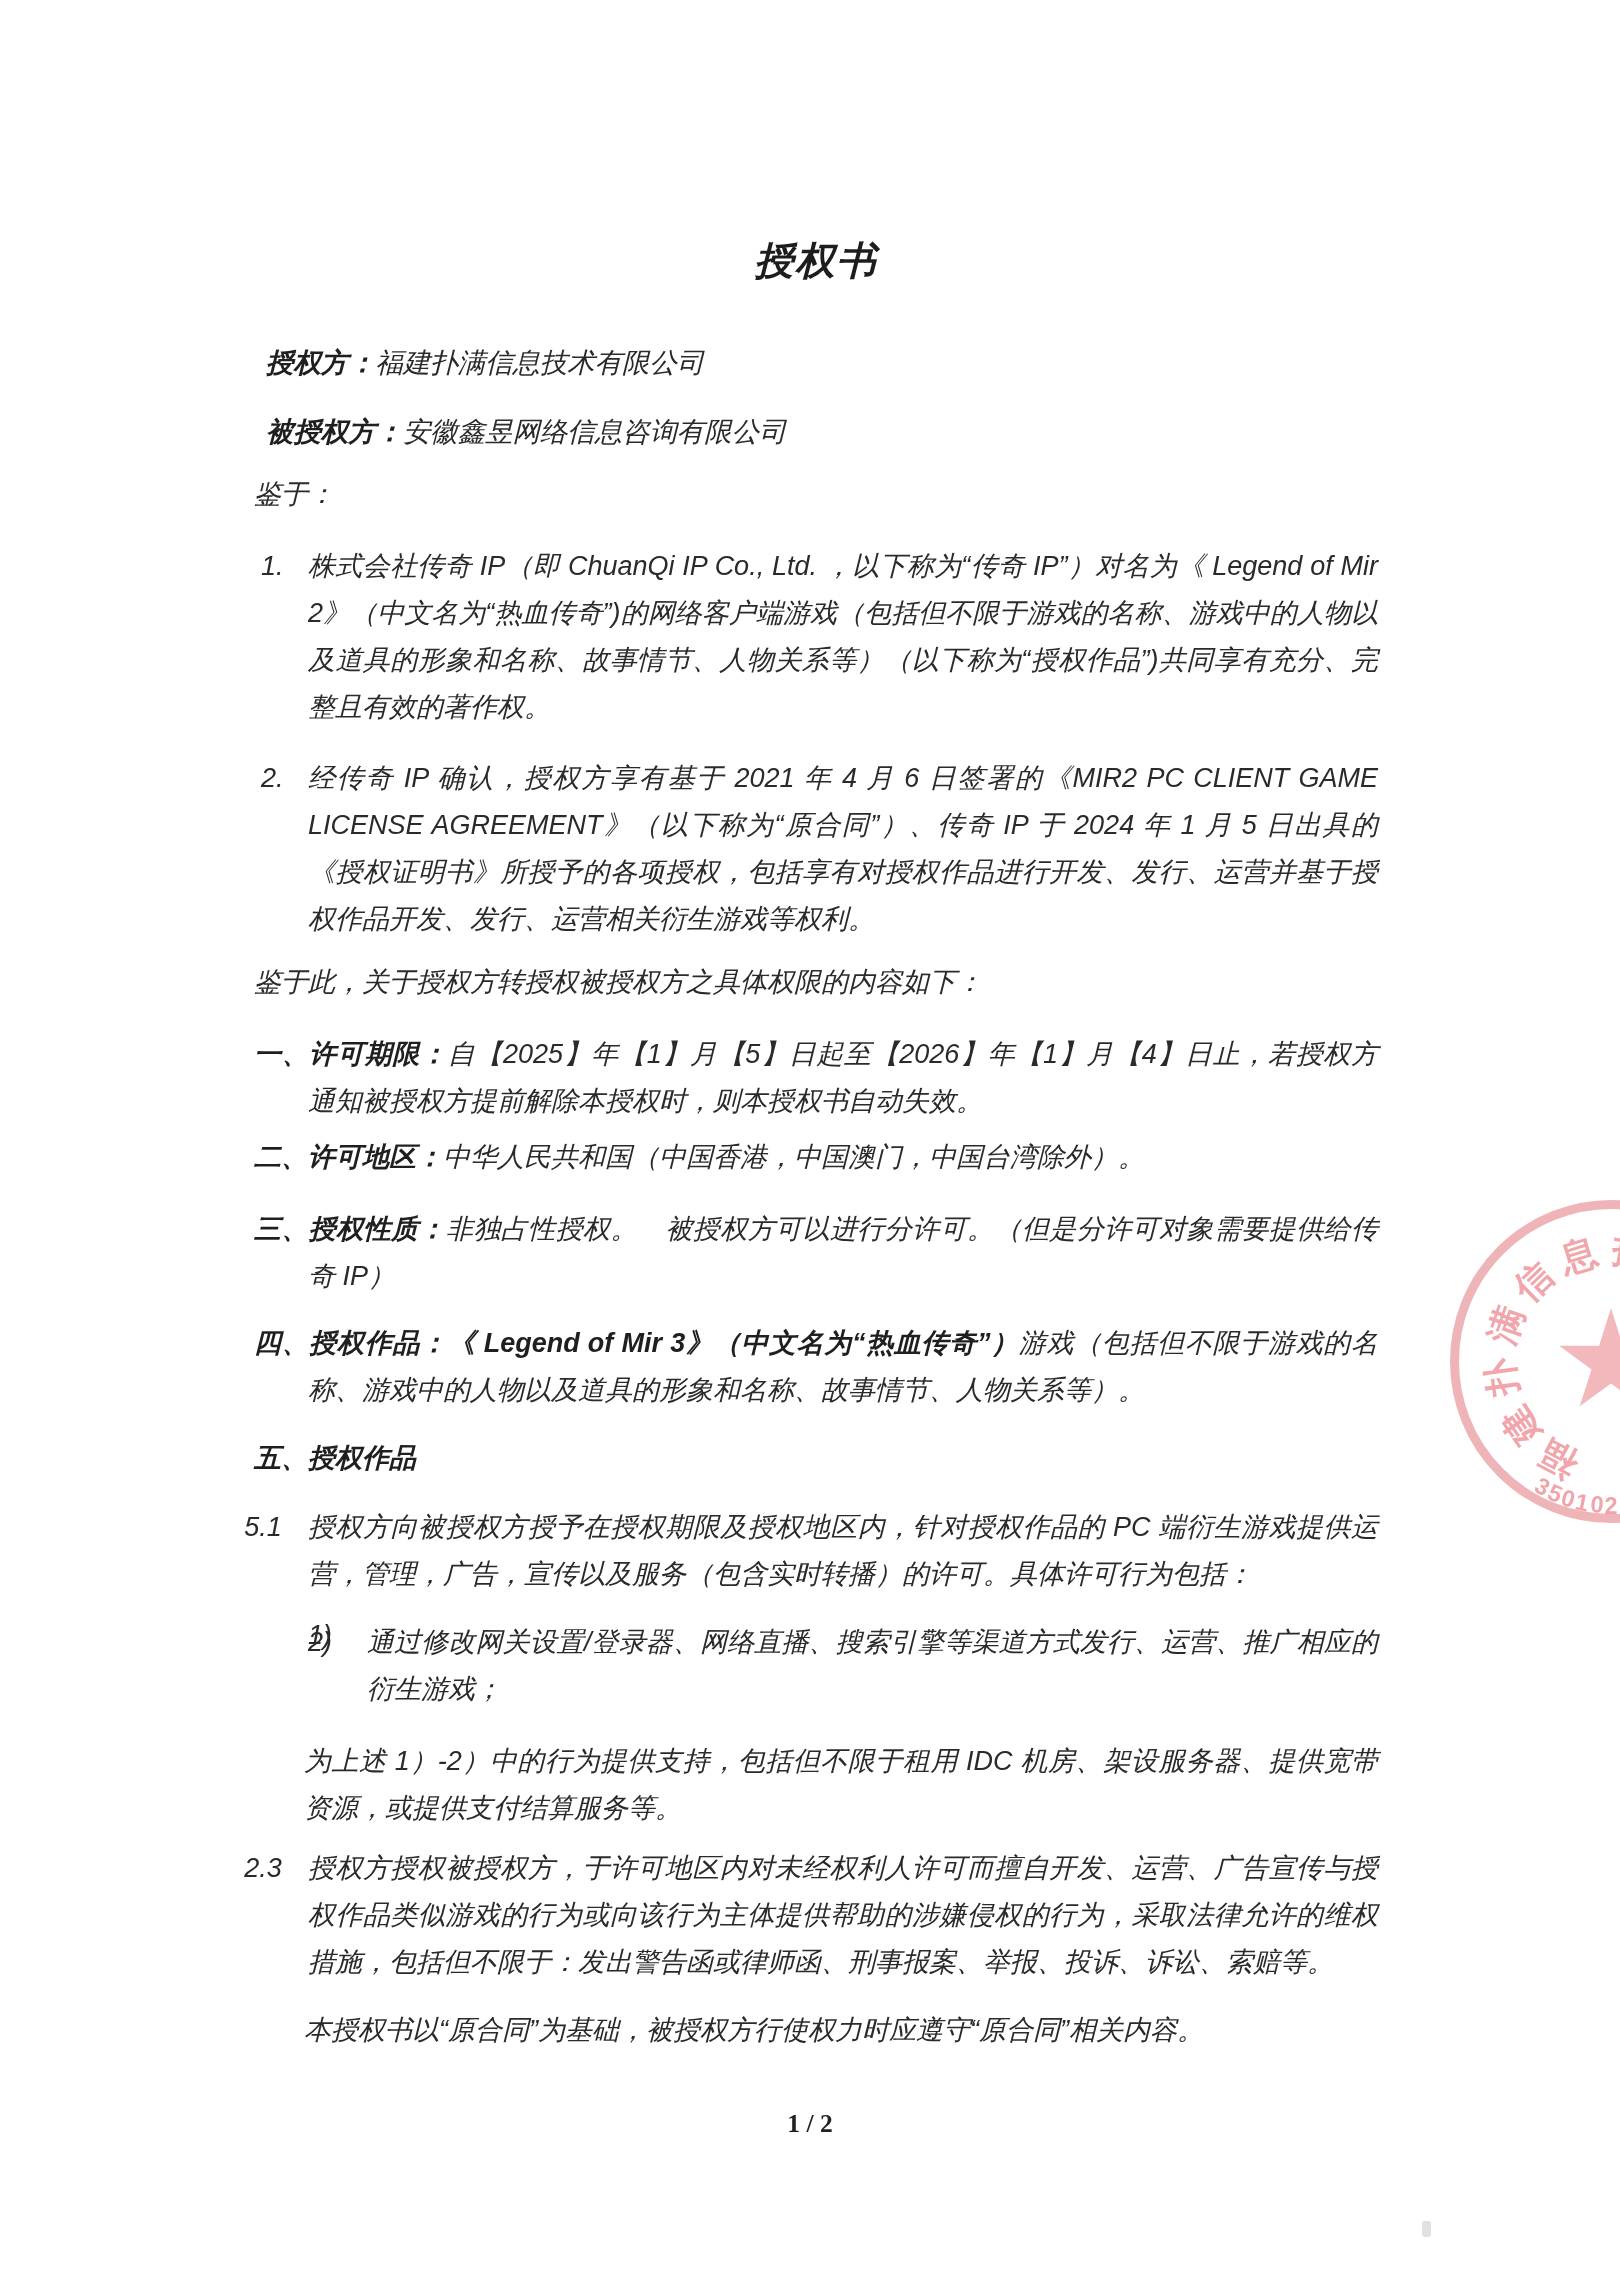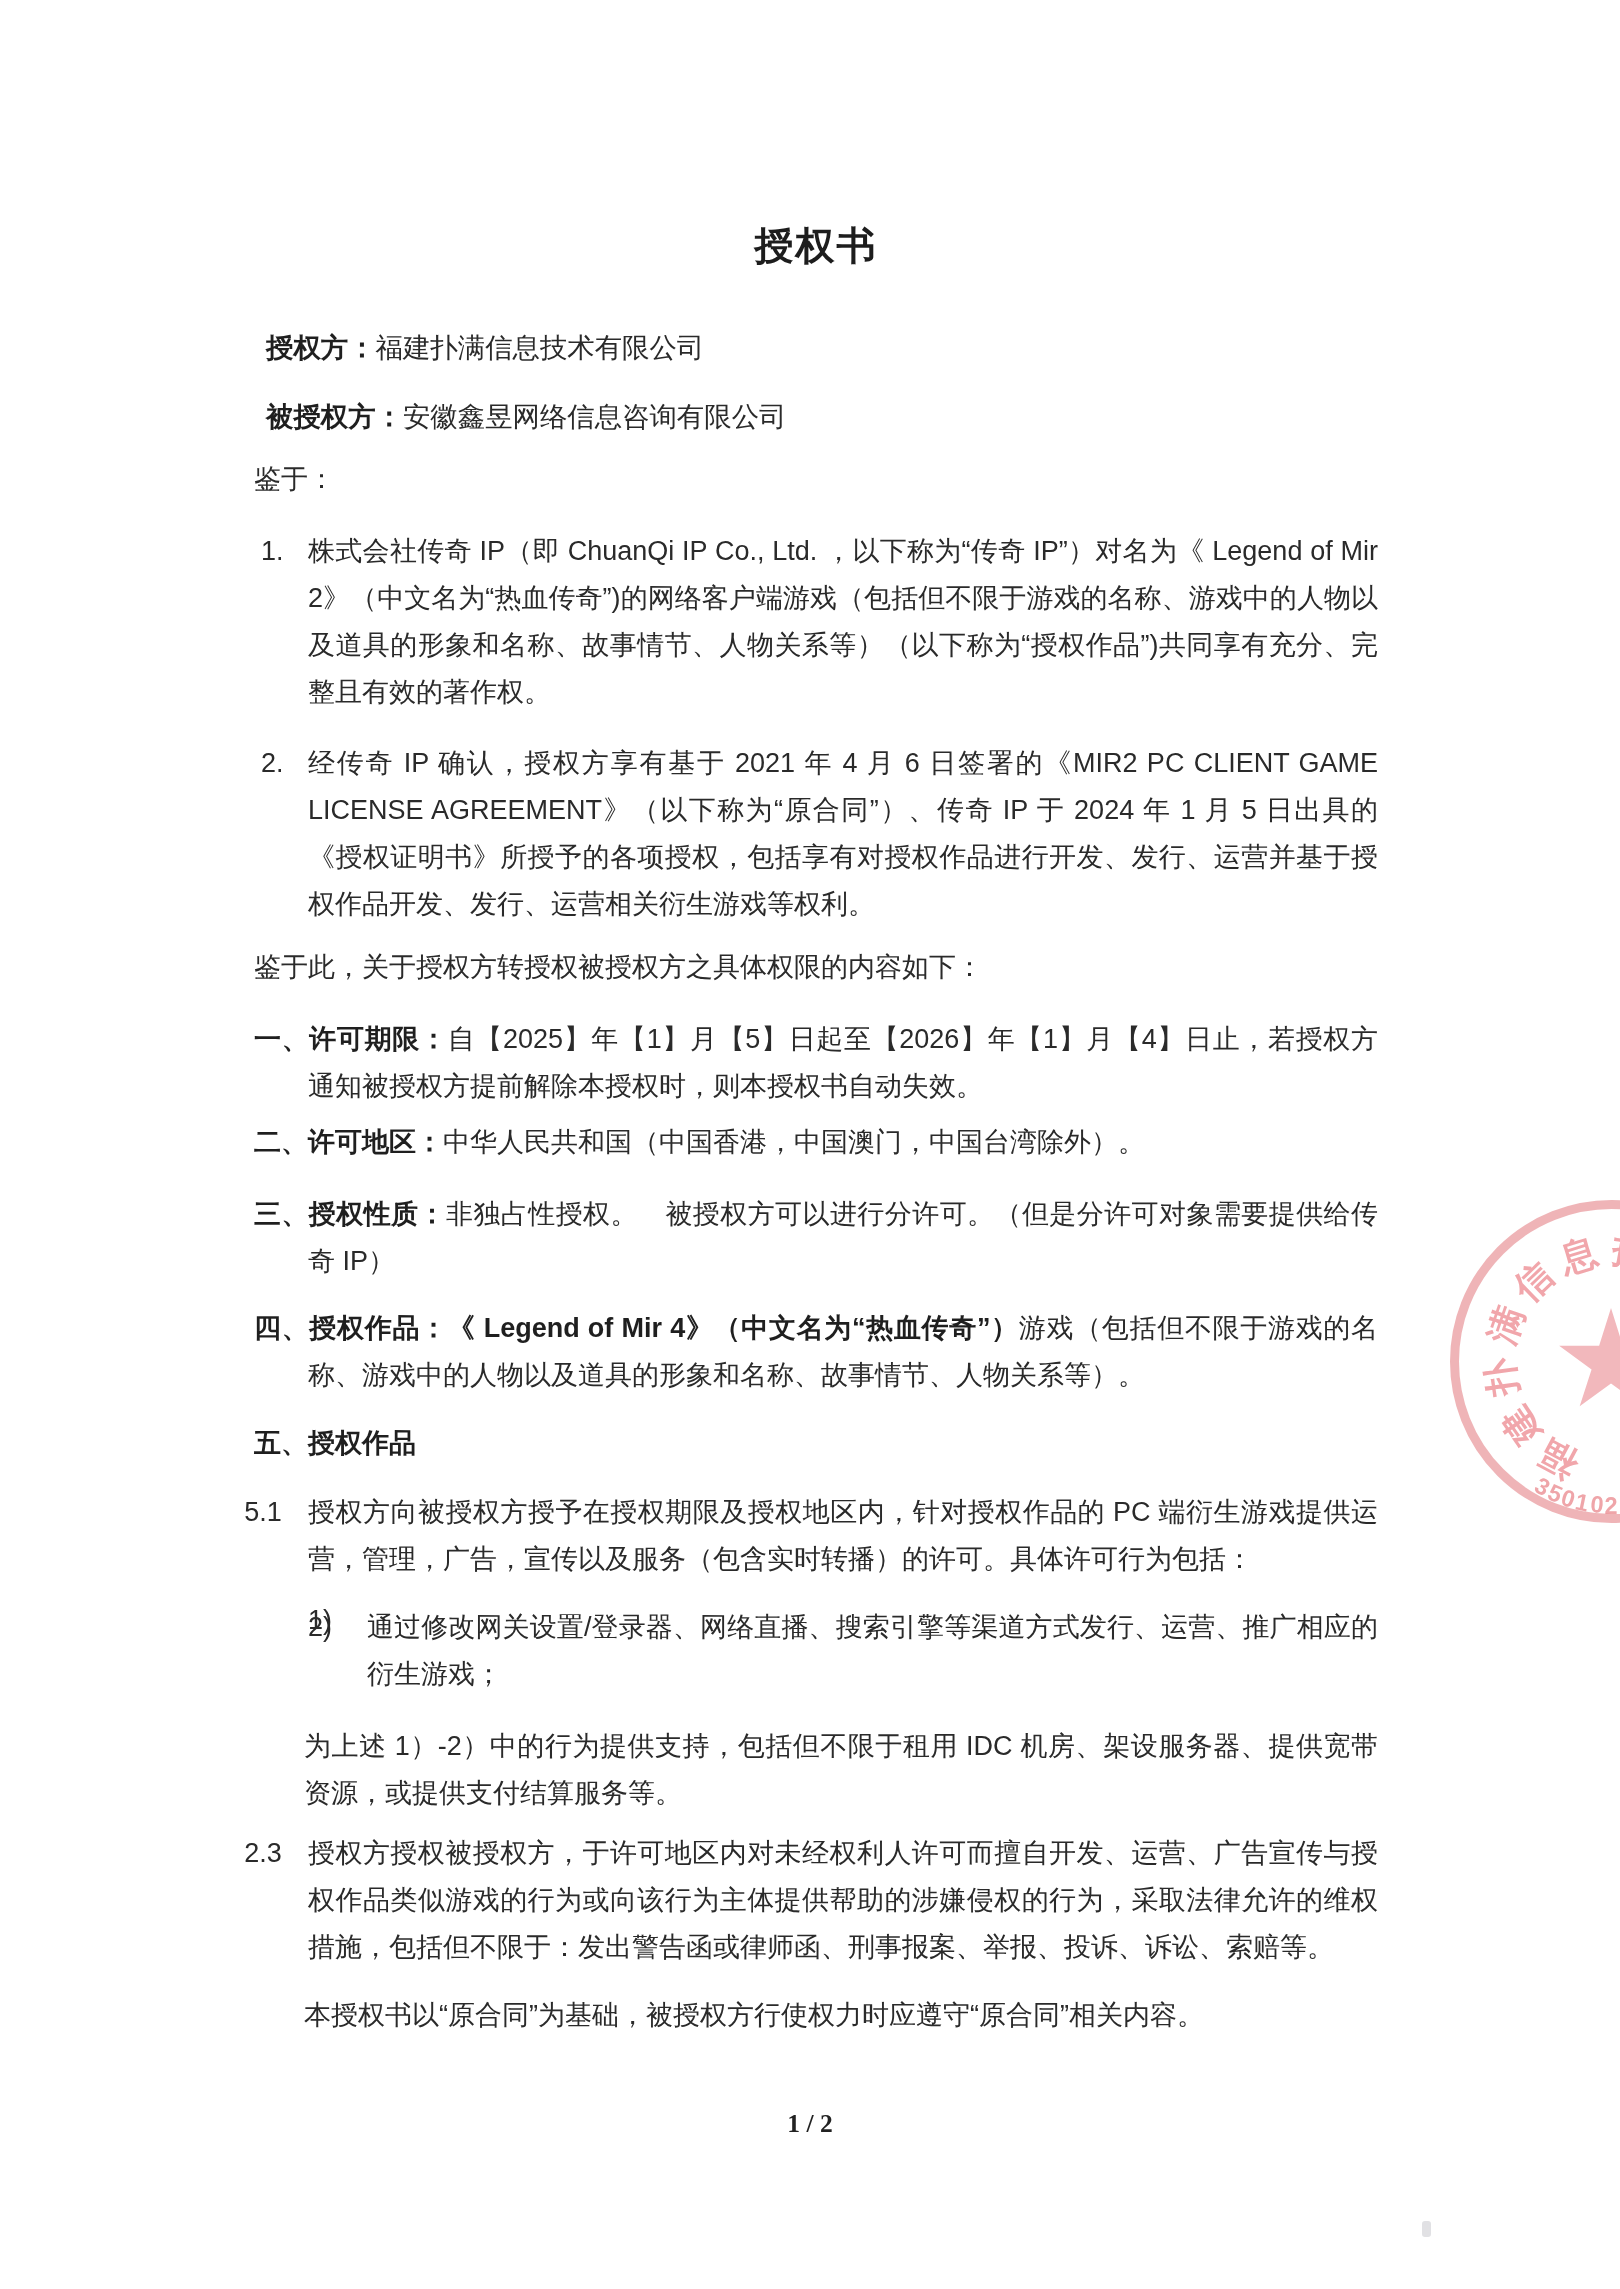--- a/index.html
+++ b/index.html
@@ -4,21 +4,21 @@
 <style>
   html,body { margin:0; padding:0; background:#ffffff; }
   .page {
     position:relative;
     width:1620px; height:2290px;
     background:#ffffff;
     overflow:hidden;
     font-family:"Liberation Sans","DejaVu Sans",sans-serif;
     color:#2a2a2a;
   }
-  .content { position:absolute; left:250px; top:222px; width:1132px; }
+  .content { position:absolute; left:250px; top:237px; width:1132px;font-style:italic; }
   .title {
     font-size:39px; font-weight:bold; text-align:center;
     line-height:47px; margin:0 0 55px 0; color:#1d1d1d; letter-spacing:2px;
   }
   .party { font-size:27.4px; line-height:47px; margin:16px; }
   .para, .rec, .sec, .clause, .sub, .note {
     font-size:27px; line-height:47px; text-align:justify; margin:4px;
   }
   .b { font-weight:bold; color:#1f1f1f; }
   .rec { position:relative; padding-left:54px; }
@@ -78,21 +78,21 @@
     <div class="rec" style="margin-bottom:15.7px"><span class="rnum">2.</span><span>经传奇 IP 确认，授权方享有基于 2021 年 4 月 6 日签署的《MIR2 PC CLIENT GAME LICENSE AGREEMENT》（以下称为“原合同”）、传奇 IP 于 2024 年 1 月 5 日出具的《授权证明书》所授予的各项授权，包括享有对授权作品进行开发、发行、运营并基于授权作品开发、发行、运营相关衍生游戏等权利。</span></div>
 
     <p class="para" style="margin-bottom:25.5px">鉴于此，关于授权方转授权被授权方之具体权限的内容如下：</p>
 
     <div class="sec" style="margin-bottom:8.8px"><span class="b">一、许可期限：</span><span>自【2025】年【1】月【5】日起至【2026】年【1】月【4】日止，若授权方通知被授权方提前解除本授权时，则本授权书自动失效。</span></div>
 
     <div class="sec" style="margin-bottom:24.5px"><span class="b">二、许可地区：</span><span>中华人民共和国（中国香港，中国澳门，中国台湾除外）。</span></div>
 
     <div class="sec" style="margin-bottom:20.6px"><span class="b">三、授权性质：</span><span>非独占性授权。　被授权方可以进行分许可。（但是分许可对象需要提供给传奇 IP）</span></div>
 
-    <div class="sec" style="margin-bottom:20.6px"><span class="b">四、授权作品：</span><span class="b">《 Legend of Mir 4》（中文名为“热血传奇”）</span><span>游戏（包括但不限于游戏的名称、游戏中的人物以及道具的形象和名称、故事情节、人物关系等）。</span></div>
+    <div class="sec" style="margin-bottom:20.6px"><span class="b">四、授权作品：</span><span class="b">《 Legend of Mir 3》（中文名为“热血传奇”）</span><span>游戏（包括但不限于游戏的名称、游戏中的人物以及道具的形象和名称、故事情节、人物关系等）。</span></div>
 
     <div class="sec" style="margin-bottom:22.5px"><span class="b">五、授权作品</span><span></span></div>
 
     <div class="clause" style="margin-bottom:13.7px"><span class="cnum">5.1</span><span>授权方向被授权方授予在授权期限及授权地区内，针对授权作品的 PC 端衍生游戏提供运营，管理，广告，宣传以及服务（包含实时转播）的许可。具体许可行为包括：</span></div>
 
     <div class="sub" style="margin-bottom:20.6px"><span class="snum">1)</span></div>
 
     <div class="sub" style="margin-bottom:24.5px"><span class="snum">2)</span><span>通过修改网关设置/登录器、网络直播、搜索引擎等渠道方式发行、运营、推广相应的衍生游戏；</span></div>
 
     <div class="note" style="margin-bottom:13.7px">为上述 1）-2）中的行为提供支持，包括但不限于租用 IDC 机房、架设服务器、提供宽带资源，或提供支付结算服务等。</div>

